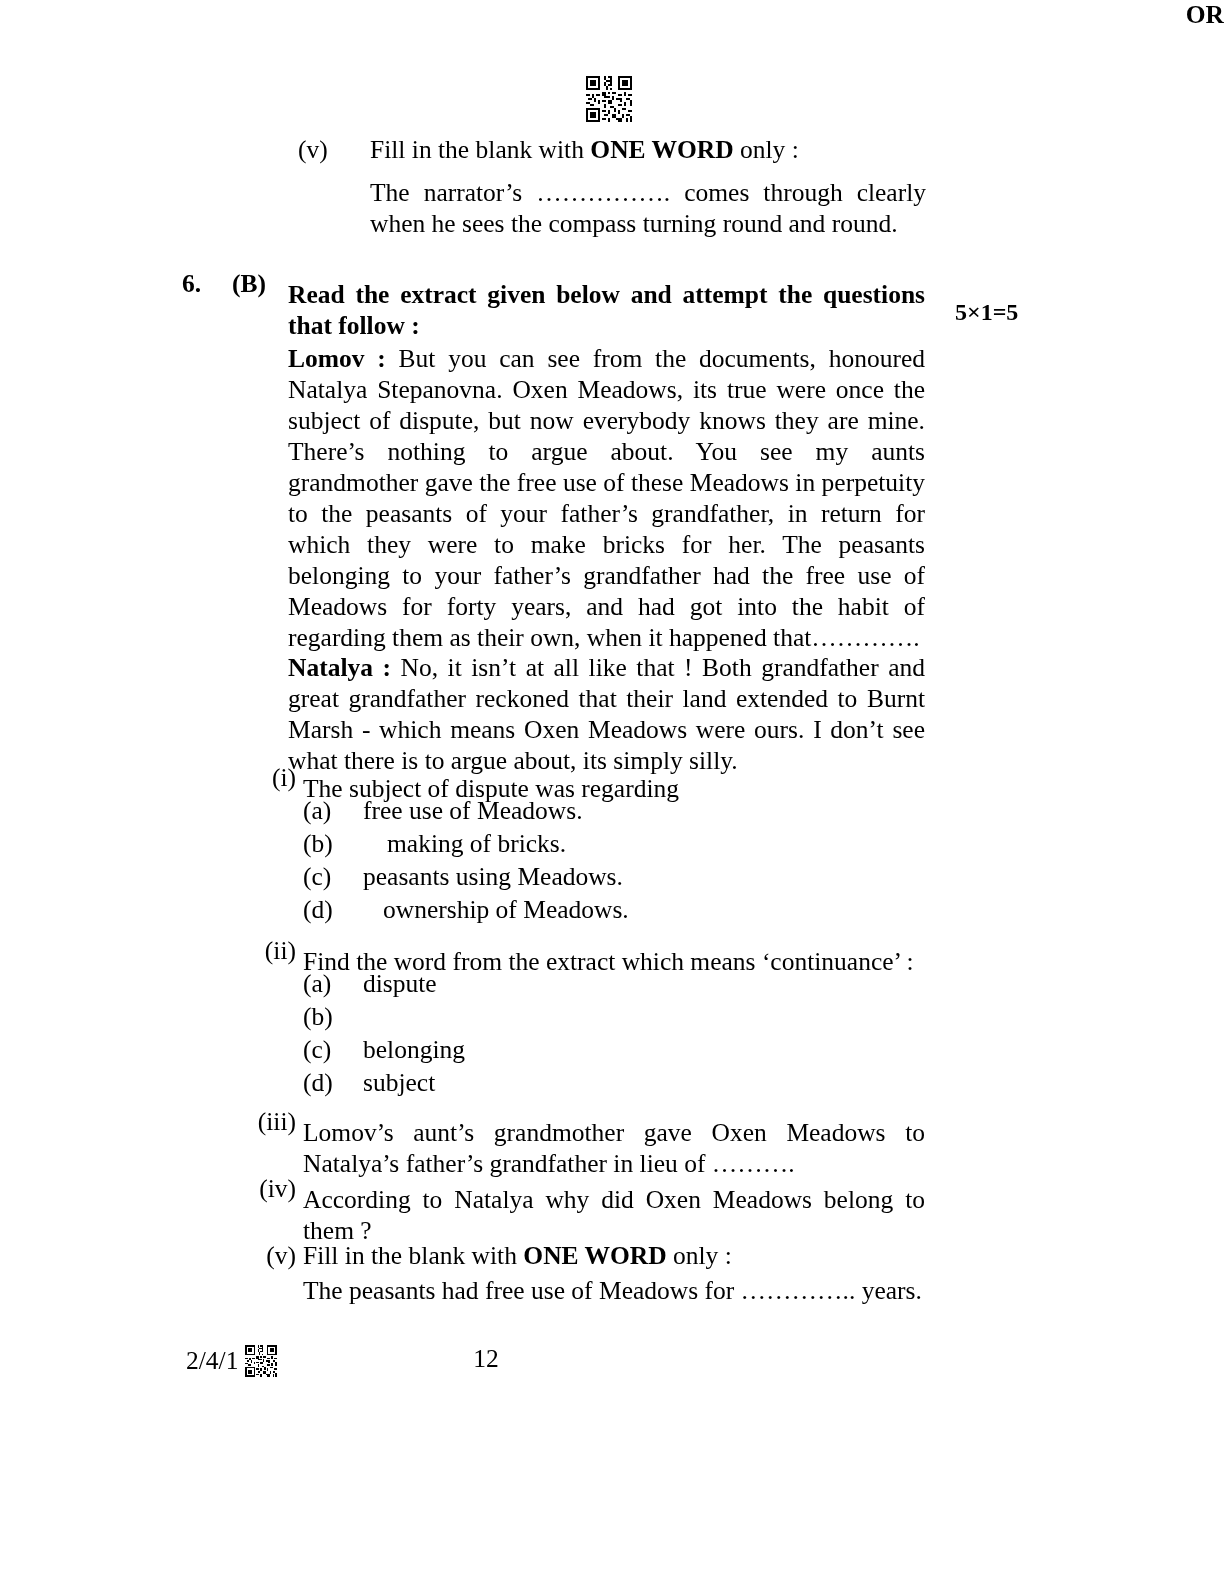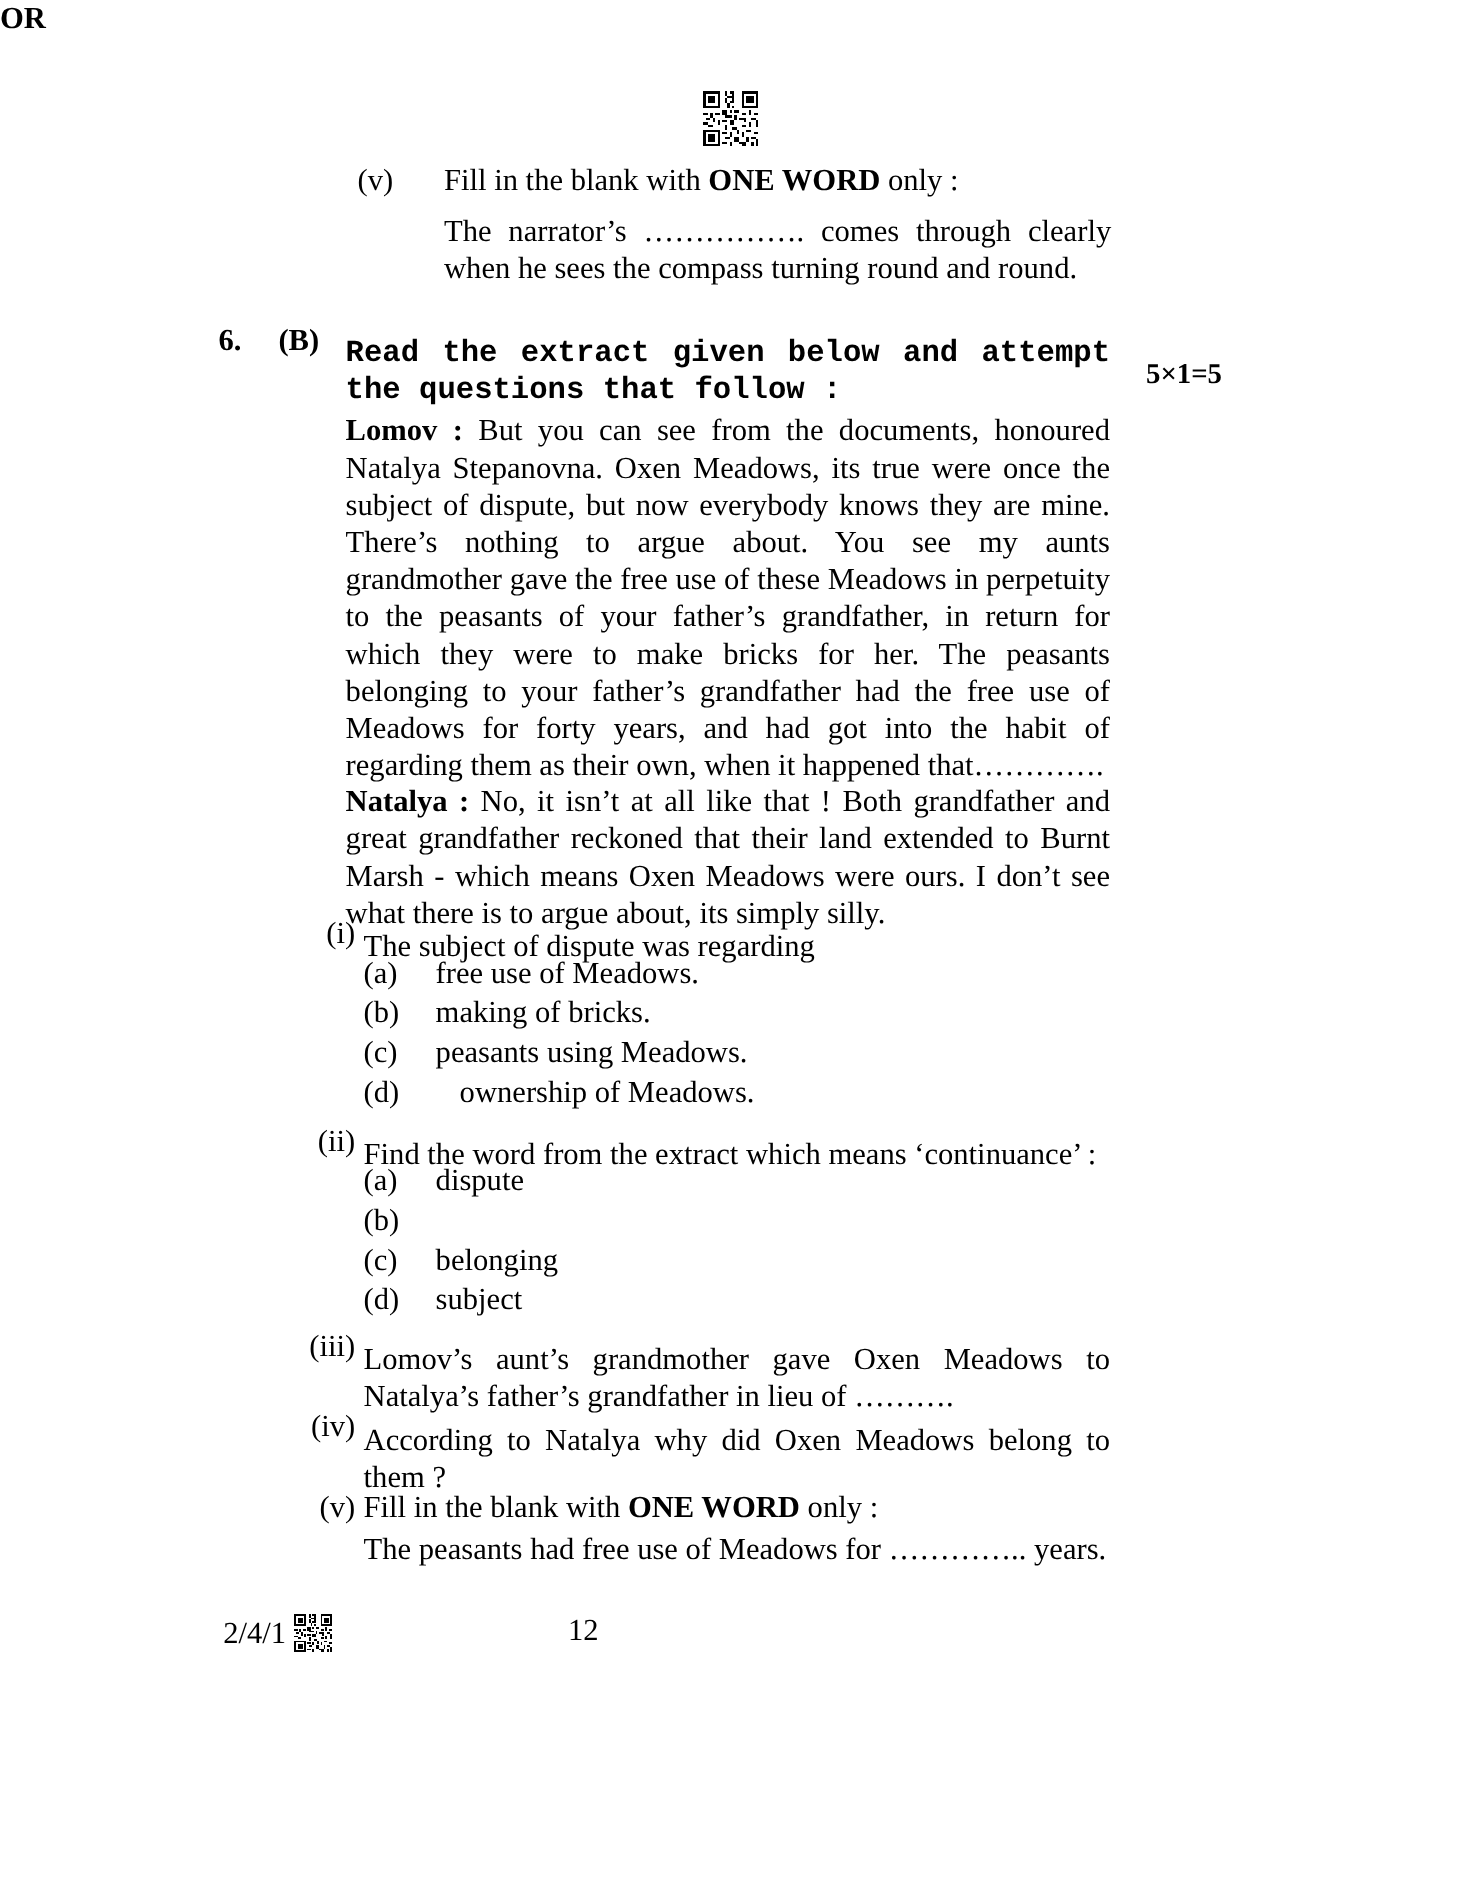--- a/index.html
+++ b/index.html
@@ -71,21 +71,21 @@
     left: 370px;
     top: 166px;
     width: 556px;
   }
 
   
   #or-label {
     left: 0;
     top: 228px;
     width: 1224px;
-    text-align: left;
+    text-align: right;
     font-weight: bold;
     font-size: 25.5px;
   }
 
   
   #q6-number {
     left: 182px;
     top: 268px;
     width: 46px;
     font-weight: bold;
@@ -94,21 +94,20 @@
     left: 232px;
     top: 268px;
     width: 56px;
     font-weight: bold;
   }
   #q6-heading {
     left: 288px;
     top: 268px;
     width: 637px;
     font-weight: bold;
-    font-family: Liberation Mono, monospace;
   }
   #q6-marks {
     left: 955px;
     top: 297px;
     width: 120px;
     font-weight: bold;
     font-size: 24px;
   }
 
   
@@ -265,21 +264,21 @@
   </div>
   <div class="tb just" id="extract-natalya">
     <span class="bold">Natalya :</span><span> No, it isn’t at all like that ! Both grandfather and great grandfather reckoned that their land extended to Burnt Marsh  - which means Oxen Meadows were ours. I don’t see what there is to argue about, its simply silly.</span>
   </div>
 
   <div class="subq-marker" style="left:232px; top:762px;">(i)</div>
   <div class="subq-text just" style="top:762px;">The subject of dispute was regarding</div>
   <div class="opt-marker" style="top:795px;">(a)</div>
   <div class="opt-text" style="top:795px;">free use of Meadows.</div>
   <div class="opt-marker" style="top:828px;">(b)</div>
-  <div class="opt-text" style="top:828px;">making of bricks.</div>
+  <div class="opt-text" style="top:828px;margin-left:24px;">making of bricks.</div>
   <div class="opt-marker" style="top:861px;">(c)</div>
   <div class="opt-text" style="top:861px;">peasants using Meadows.</div>
   <div class="opt-marker" style="top:894px;">(d)</div>
   <div class="opt-text" style="top:894px;margin-left:20px;">ownership of Meadows.</div>
 
   <div class="subq-marker" style="left:232px; top:935px;">(ii)</div>
   <div class="subq-text just" style="top:935px;">Find the word from the extract which means ‘continuance’ :</div>
   <div class="opt-marker" style="top:968px;">(a)</div>
   <div class="opt-text" style="top:968px;">dispute</div>
   <div class="opt-marker" style="top:1001px;">(b)</div>

